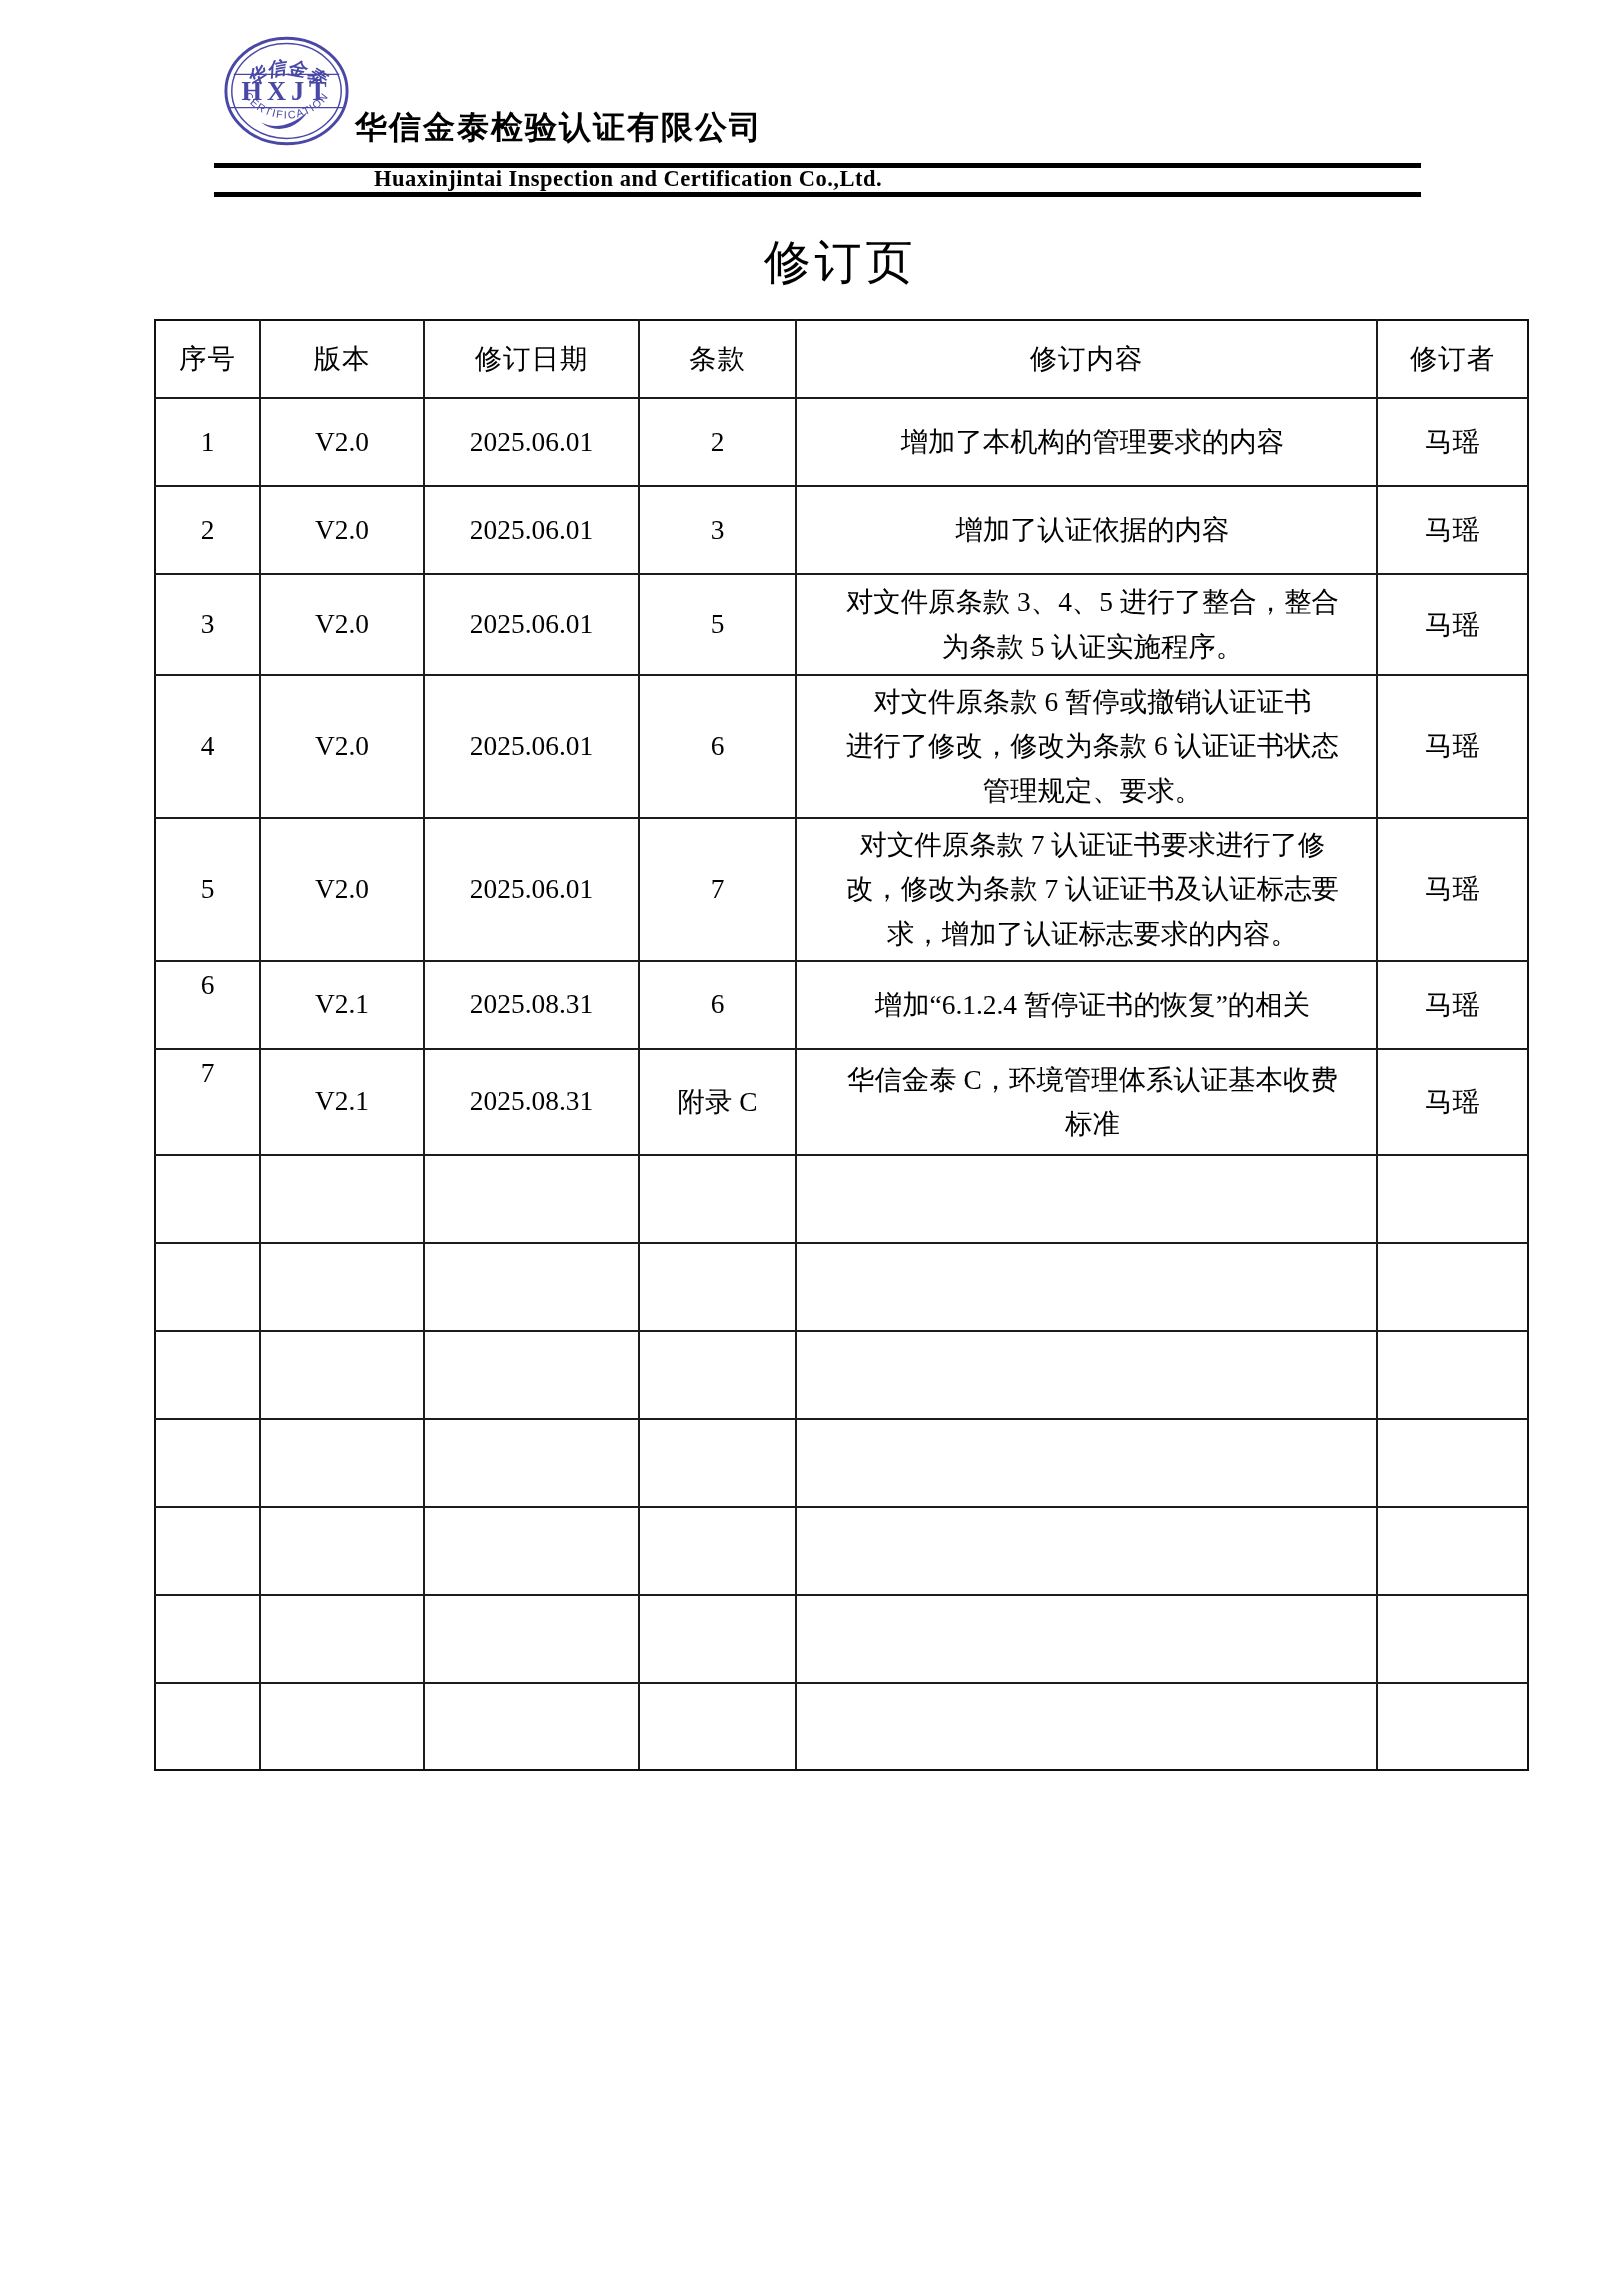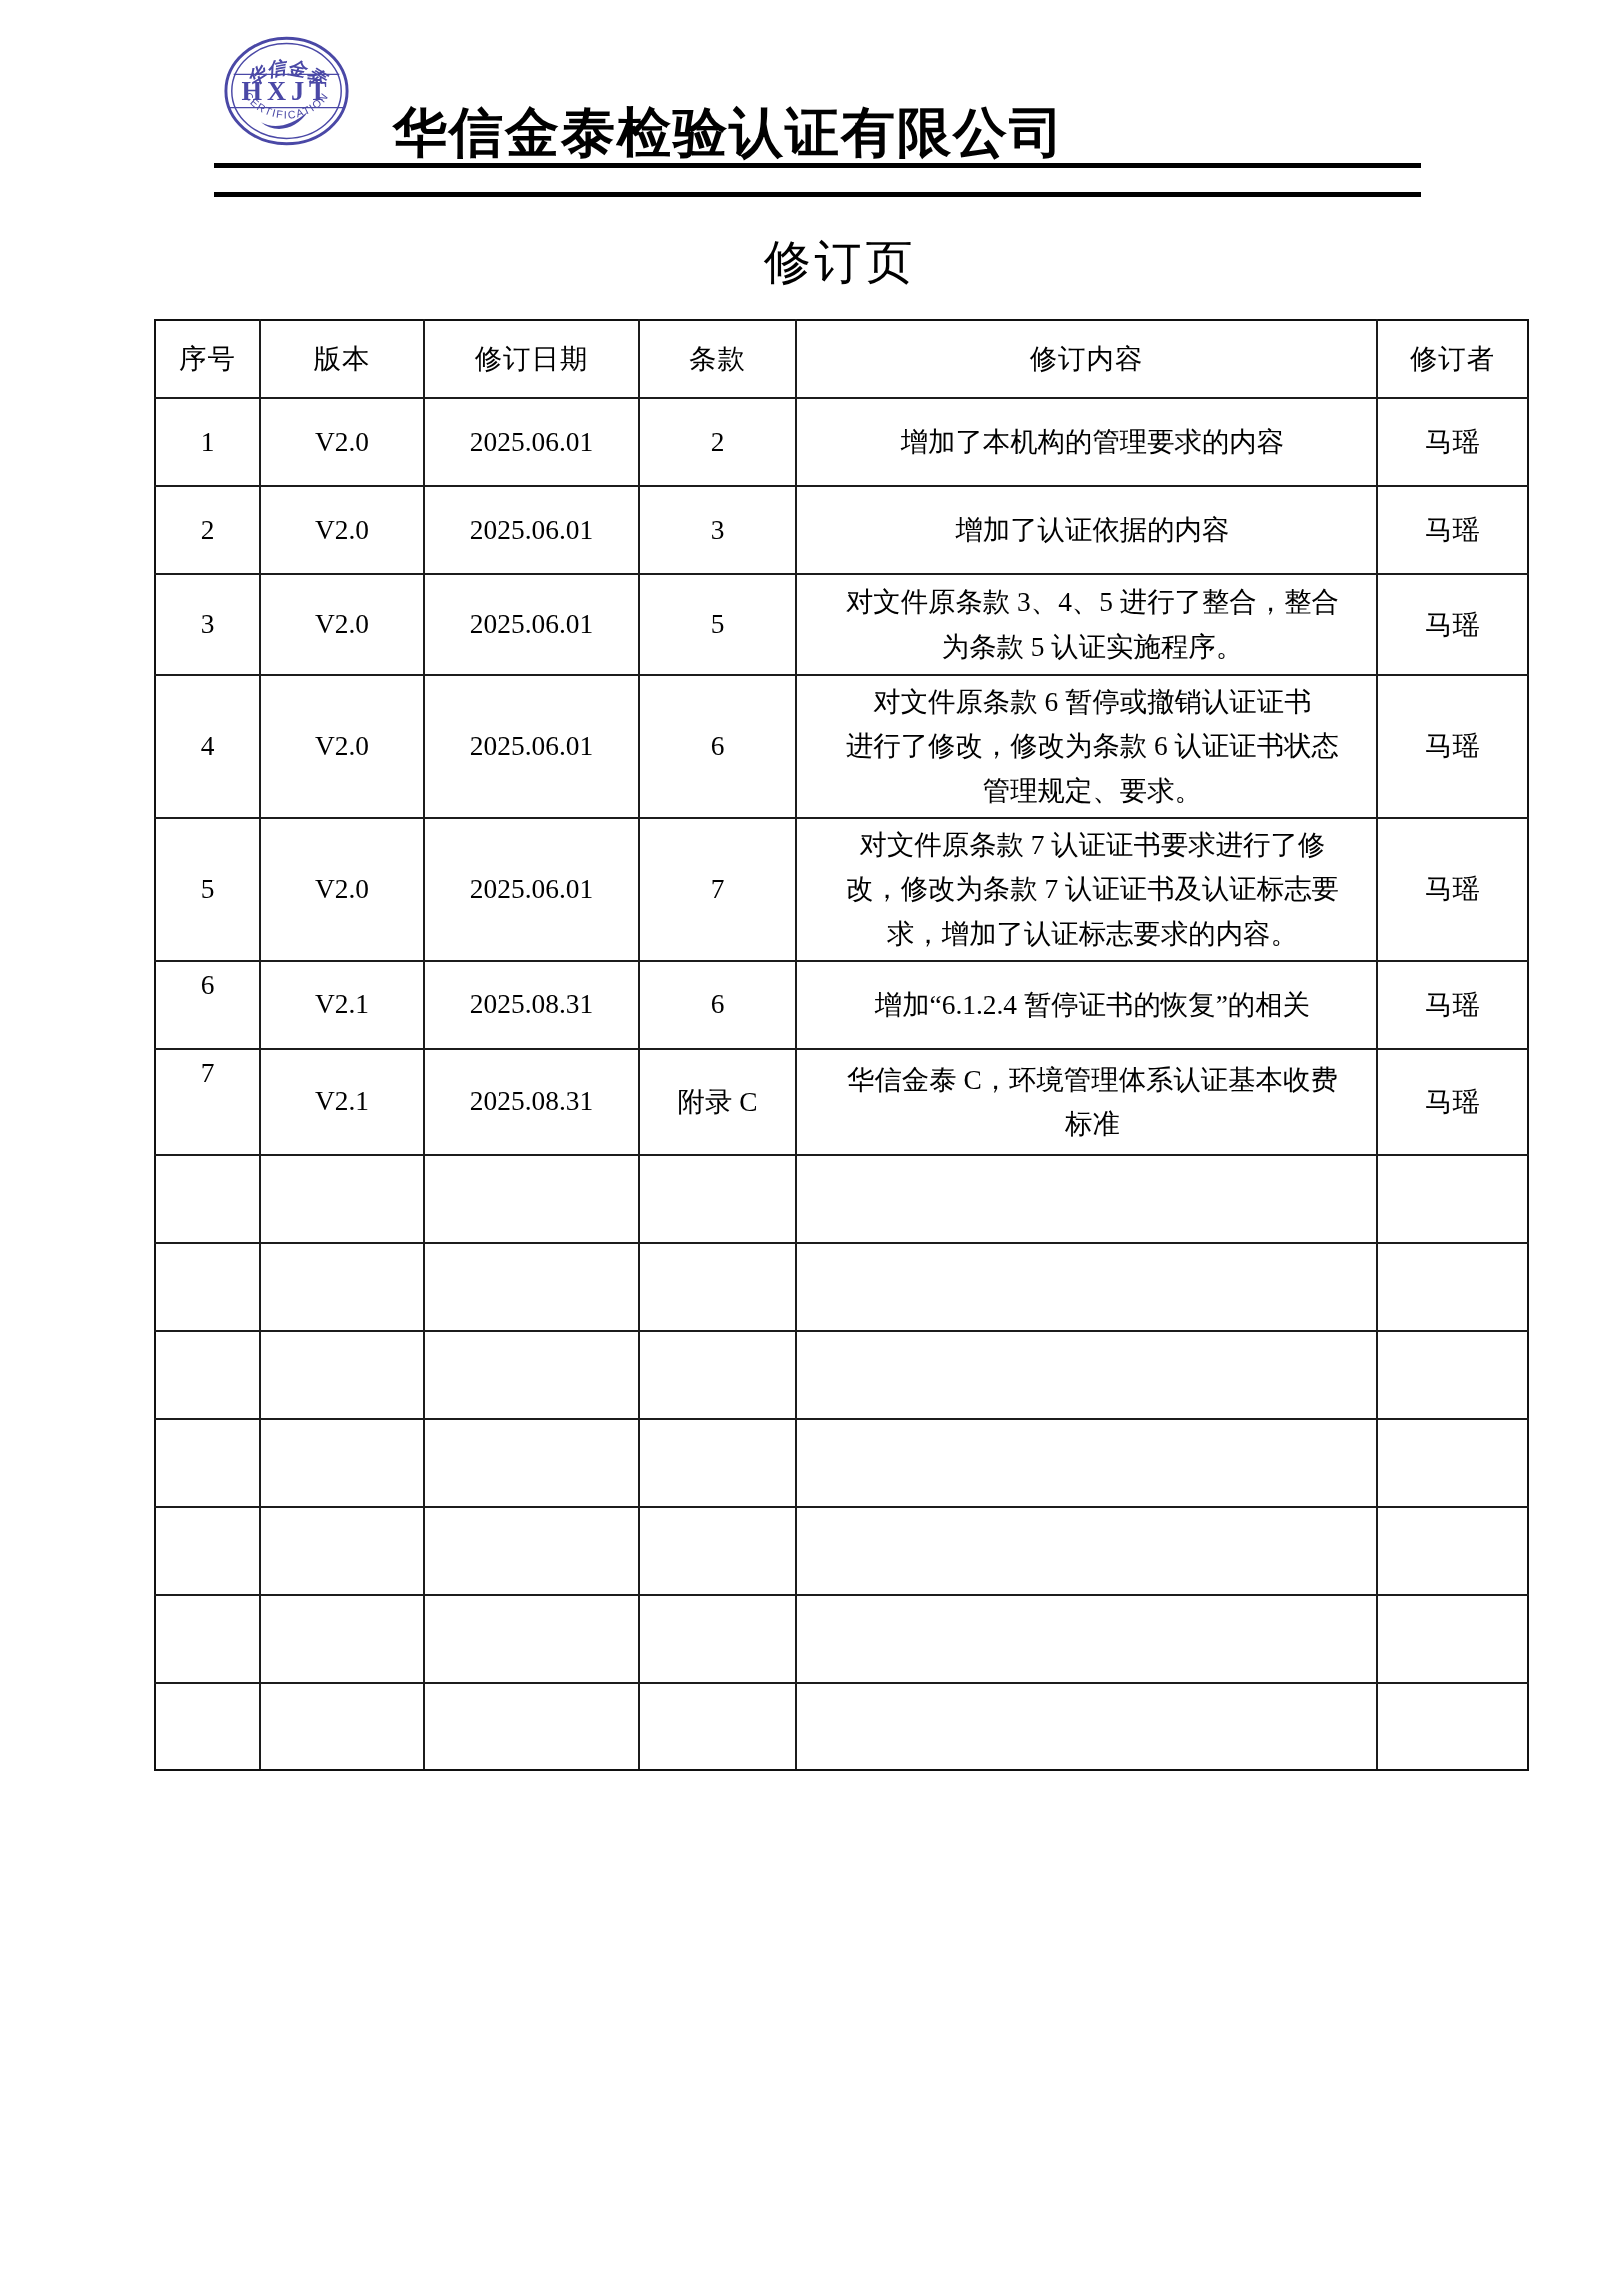--- a/index.html
+++ b/index.html
@@ -9,23 +9,23 @@
     height:2293px;
     background:#ffffff;
     font-family:"Liberation Serif", serif;
     color:#000;
     overflow:hidden;
   }
 
   
   .logo-box{position:absolute;left:222px;top:35px;width:129px;height:112px;}
   .company-zh{
-    position:absolute;left:355px;top:97px;width:598px;
-    font-size:54px;font-weight:900;letter-spacing:2px;
-    font-family:"Liberation Serif", serif;white-space:nowrap;margin-left:38px;
+    position:absolute;left:355px;top:106px;width:598px;
+    font-size:32px;font-weight:900;letter-spacing:2px;
+    font-family:"Liberation Serif", serif;white-space:nowrap;
   }
   .doc-code{
     position:absolute;left:921px;top:127px;width:510px;
     font-size:25.5px;letter-spacing:0.5px;white-space:nowrap;
     font-family:"Liberation Serif", serif;
   }
   .rule{position:absolute;left:214px;width:1207px;height:4.9px;background:#000;}
   .rule-1{top:163px;}
   .rule-2{top:192px;}
   .company-en{
@@ -93,20 +93,21 @@
       <text font-family="Liberation Sans, sans-serif" font-size="11" letter-spacing="1.5" fill="#4a48a6">
         <textPath href="#arcBottom" startOffset="50%" text-anchor="middle">CERTIFICATION</textPath>
       </text>
     </svg>
   </div>
 
   <div class="company-zh">华信金泰检验认证有限公司</div>
 
 
   <div class="rule rule-1"></div>
+  <div class="company-en">Huaxinjintai Inspection and Certification Co.,Ltd.</div>
   <div class="rule rule-2"></div>
 
   <div class="page-title">修订页</div>
 
   <table class="rev-table">
     <colgroup>
       <col style="width:105px">
         <col style="width:164px">
         <col style="width:215px">
       <col style="width:157px">

